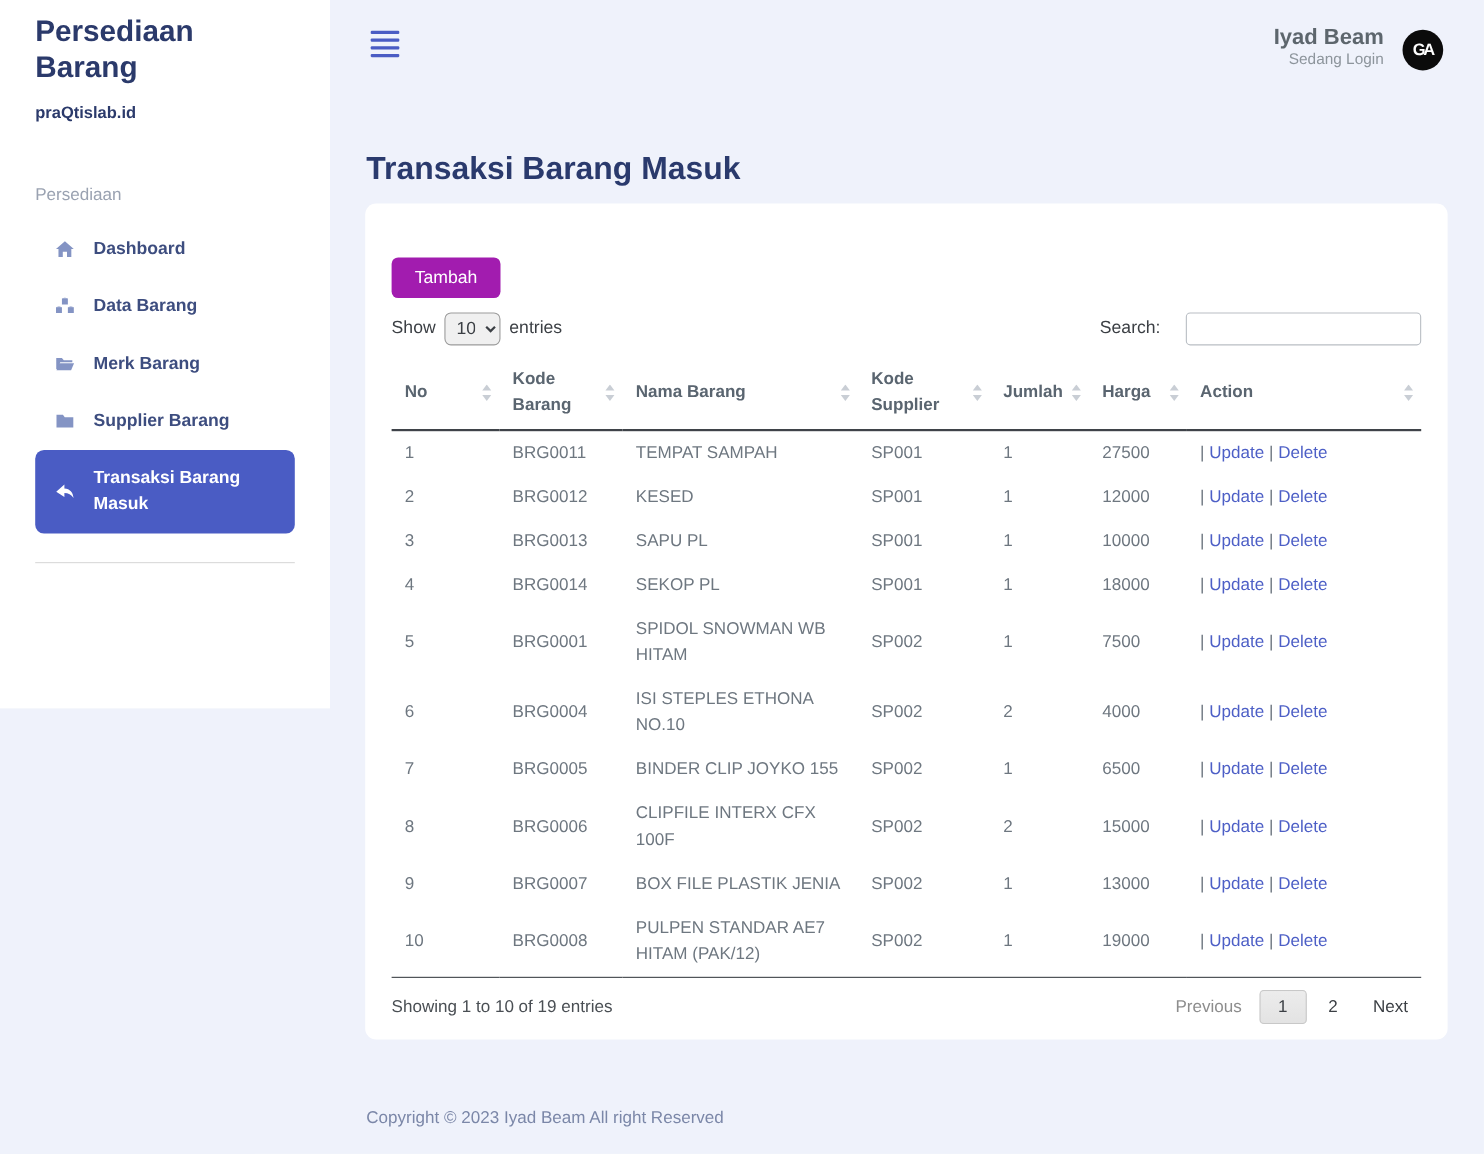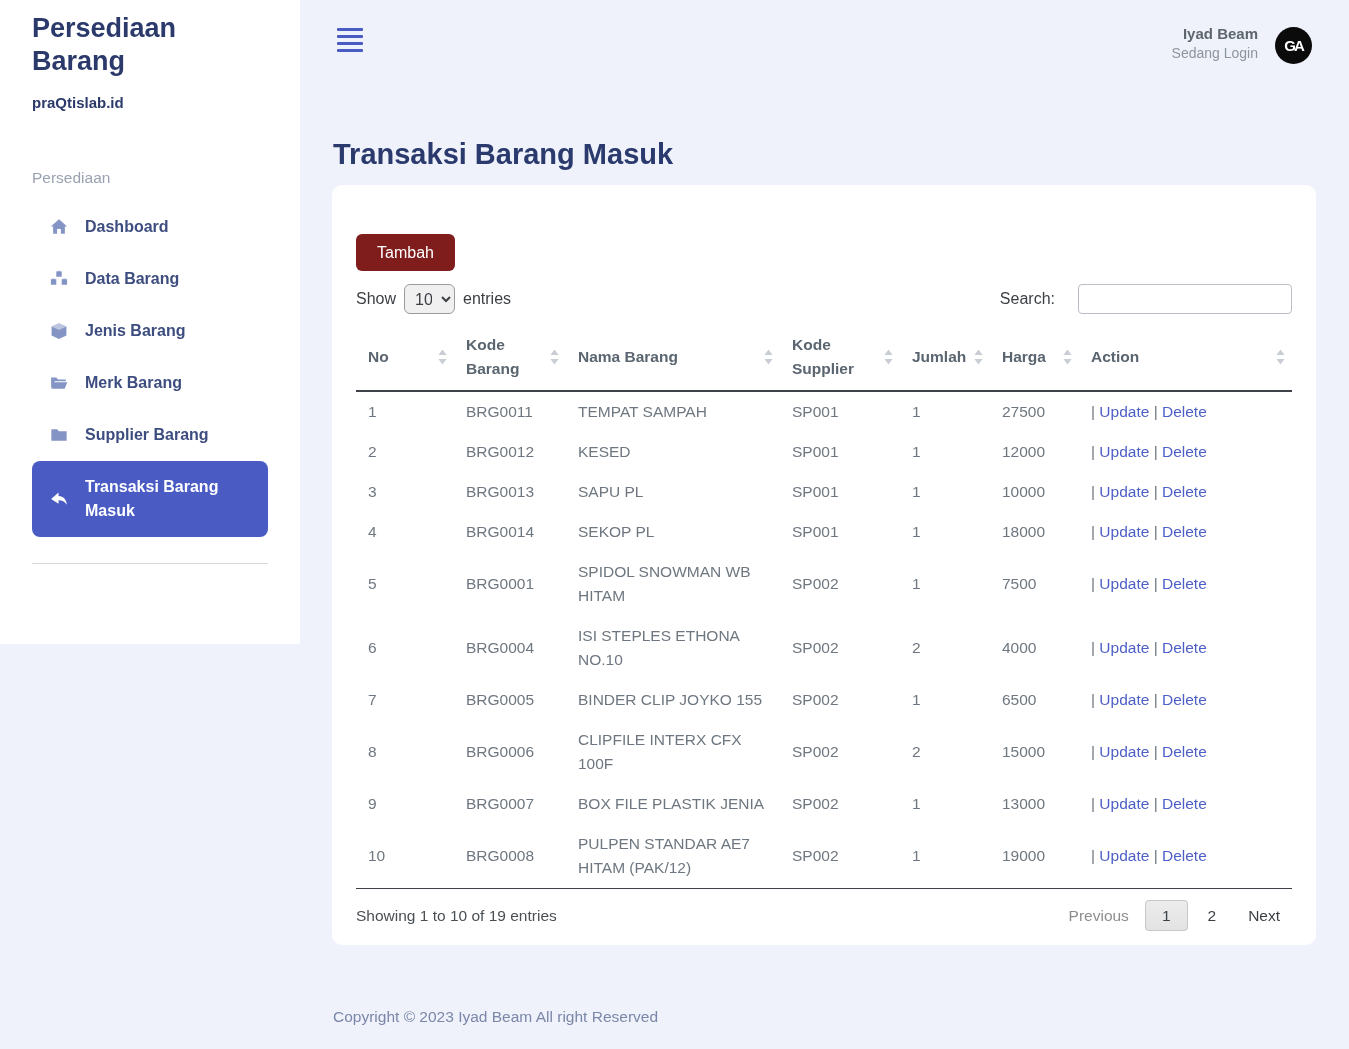--- a/index.html
+++ b/index.html
@@ -39,40 +39,40 @@
   .sidebar-divider { border:none; border-top:1px solid #d9d9d9; margin:26px 32px 0 32px; }
 
   
   .main { position:absolute; left:300px; top:0; width:1049px; height:1049px; padding:0 33px 0 32px; }
 
   .topbar { height:92px; position:relative; }
   .hamburger { position:absolute; left:5px; top:28px; width:26px; height:24px;
     background:none; border:none; cursor:pointer; display:flex; flex-direction:column; justify-content:space-between; }
   .hamburger span { display:block; height:3px; width:26px; background:#4a5cc4; border-radius:1px; }
   .topbar-user { position:absolute; right:58px; top:24px; text-align:right; }
-  .user-name { font-size:15px; font-weight:bold; color:#5d666d; line-height:20px; }
+  .user-name { font-size:20px; font-weight:bold; color:#5d666d; line-height:20px; }
   .user-status { font-size:14px; color:#8d959c; line-height:19px; }
   .avatar {
     position:absolute; right:4px; top:27px;
     width:37px; height:37px; border-radius:50%;
     background:#0b0b0b; color:#ffffff;
     font-size:15px; font-weight:bold; letter-spacing:-2px;
     display:flex; align-items:center; justify-content:center;
   }
 
   .page-title { margin:46px 0 0 1px; font-size:29px; font-weight:bold; color:#2a3a6d; }
 
   
   .card {
     margin-top:14px; background:#ffffff; border-radius:10px;
     padding:25px 24px 24px 24px; height:760px;
   }
   .btn-tambah {
     margin-top:24px; margin-left:0;
-    background:#7f1d1d; color:#ffffff; border:none; border-radius:6px;
+    background:#a21caf; color:#ffffff; border:none; border-radius:6px;
     font-family:inherit; font-size:16px; padding:8px 21px; height:37px; cursor:pointer;
   }
   .table-controls { margin-top:13px; display:flex; justify-content:space-between; align-items:center; }
   .length-ctl { font-size:16px; color:#3b3f44; display:flex; align-items:center; gap:8px; }
   .length-ctl select {
     font-family:inherit; font-size:16px; color:#3b3f44;
     background:#f0f0f0; border:1px solid #9b9b9b; border-radius:6px;
     padding:2px 6px; height:30px; width:51px; cursor:pointer;
   }
   .search-ctl { font-size:16px; color:#3b3f44; display:flex; align-items:center; gap:23px; }
@@ -135,29 +135,20 @@
         <span class="lbl">Dashboard</span>
       </div>
       <div class="nav-item">
         <span class="icn">
           <svg viewBox="0 0 16 16">
             <path d="M5.6 1.3h4.8v4.8H5.6zM.8 8.2h4.8V13H.8zM10.4 8.2h4.8V13h-4.8z"></path>
             <path d="M5.6 1.3l2.4-0.9 2.4 0.9-2.4 0.9zM.8 8.2l2.4-0.9 2.4 0.9-2.4 0.9zM10.4 8.2l2.4-0.9 2.4 0.9-2.4 0.9z" opacity="0.55"></path>
           </svg>
         </span>
         <span class="lbl">Data Barang</span>
-      </div>
-      <div class="nav-item">
-        <span class="icn">
-          <svg viewBox="0 0 16 16">
-            <path d="M8 1 14.6 4v8L8 15 1.4 12V4z"></path>
-            <path d="M8 1 14.6 4 8 7 1.4 4z" fill="#ffffff" opacity="0.45"></path>
-          </svg>
-        </span>
-        <span class="lbl">Jenis Barang</span>
       </div>
       <div class="nav-item">
         <span class="icn">
           <svg viewBox="0 0 16 16">
             <path d="M1 3h4.6l1.5 1.8H14v1.7H4.2L2.3 12H1z"></path>
             <path d="M3.2 7.3H15.4L13 13H1.2z"></path>
           </svg>
         </span>
         <span class="lbl">Merk Barang</span>
       </div>

